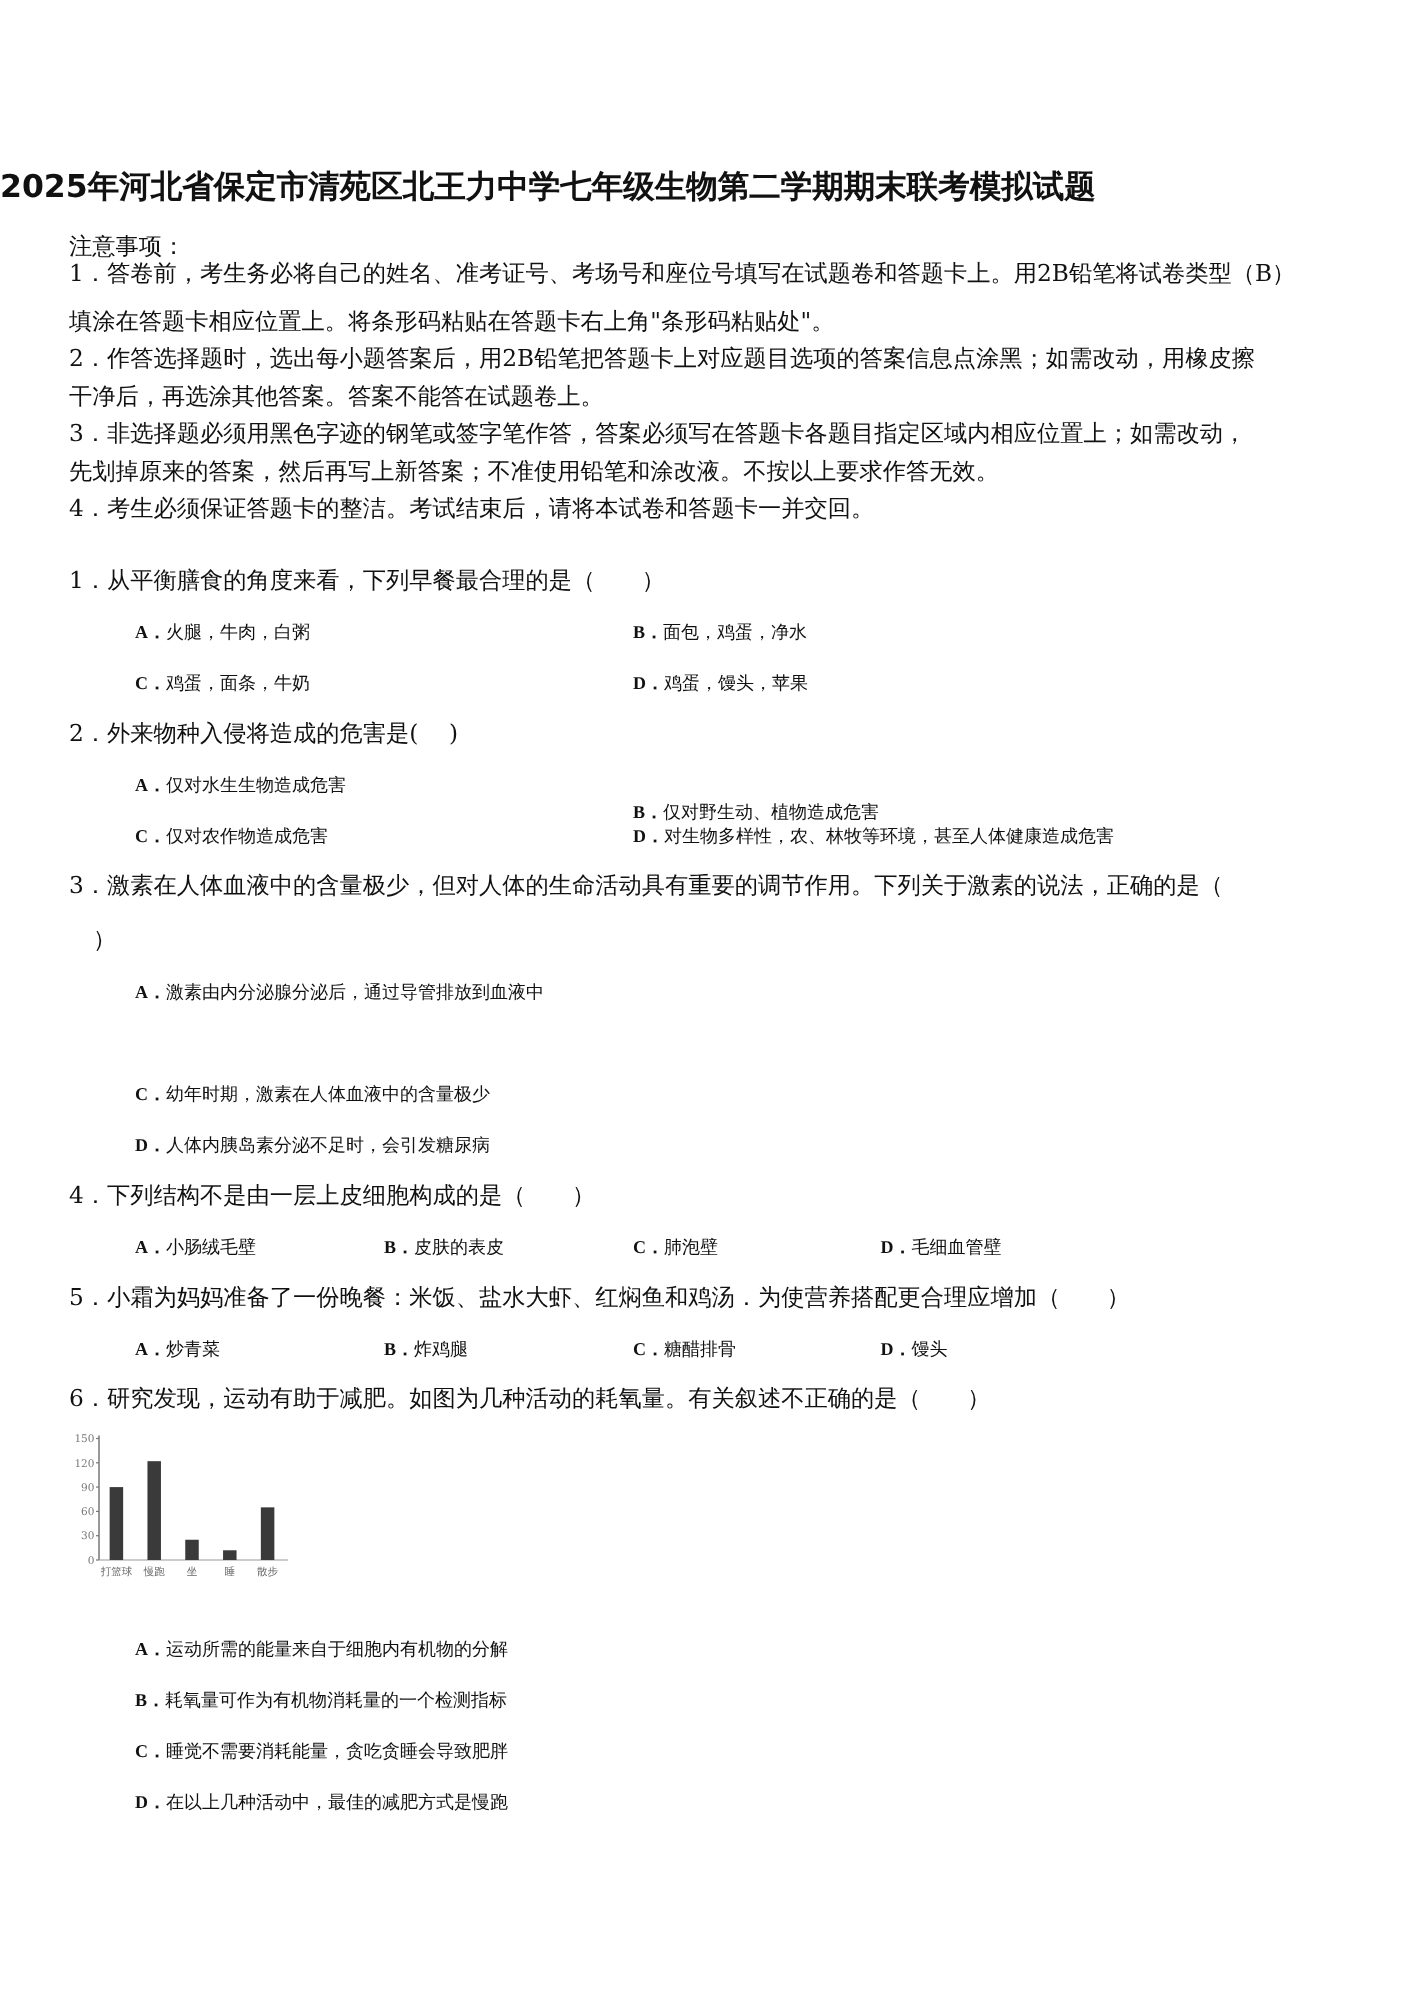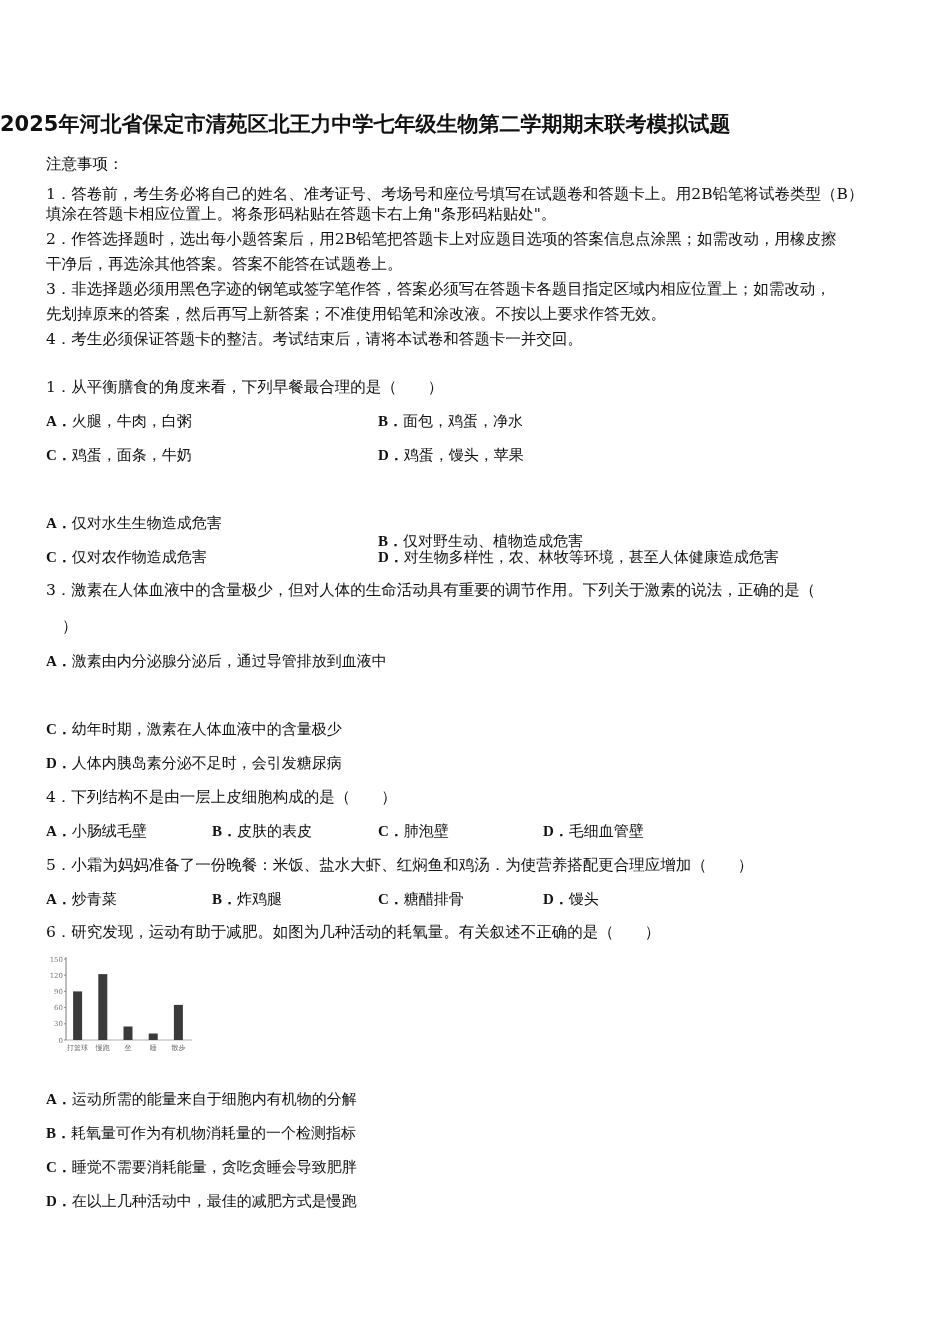--- a/index.html
+++ b/index.html
@@ -10,47 +10,48 @@
   }
   .page { position: absolute; left: 0; top: 0; width: 950px; height: 1344px; }
   .title {
     position: absolute; left: 0; top: 110px; width: 950px; text-align: left;
     font-family: "DejaVu Sans", "Liberation Sans", sans-serif;
     font-weight: bold; font-size: 21px; letter-spacing: 0px; color: #111;
   }
   .line {
     position: absolute; left: 46px; font-size: 15.5px; line-height: 20px; white-space: nowrap;
   }
-  .opt { position: absolute; font-size: 15px; line-height: 20px; white-space: nowrap; }
+  .opt { position: absolute; font-size: 12px; line-height: 20px; white-space: nowrap; margin-left: 44px; }
   .opt .letter { font-weight: bold; font-family: "Liberation Serif", "DejaVu Serif", serif; }
   .chart { position: absolute; left: 44px; top: 952px; width: 152px; height: 104px; }
   .chart svg text { font-family: "DejaVu Serif", serif; }
 </style>
 </head>
 <body>
 
 <div class="page">
 
   <div class="title">2025年河北省保定市清苑区北王力中学七年级生物第二学期期末联考模拟试题</div>
 
   <div class="line" style="top:154px">注意事项：</div>
-  <div class="line" style="top:184px">1．答卷前，考生务必将自己的姓名、准考证号、考场号和座位号填写在试题卷和答题卡上。用2B铅笔将试卷类型（B）</div>
+  <div class="line" style="top:172px">1．答卷前，考生务必将自己的姓名、准考证号、考场号和座位号填写在试题卷和答题卡上。用2B铅笔将试卷类型（B）</div>
   <div class="line" style="top:204px">填涂在答题卡相应位置上。将条形码粘贴在答题卡右上角"条形码粘贴处"。</div>
   <div class="line" style="top:229px">2．作答选择题时，选出每小题答案后，用2B铅笔把答题卡上对应题目选项的答案信息点涂黑；如需改动，用橡皮擦</div>
   <div class="line" style="top:254px">干净后，再选涂其他答案。答案不能答在试题卷上。</div>
   <div class="line" style="top:279px">3．非选择题必须用黑色字迹的钢笔或签字笔作答，答案必须写在答题卡各题目指定区域内相应位置上；如需改动，</div>
   <div class="line" style="top:304px">先划掉原来的答案，然后再写上新答案；不准使用铅笔和涂改液。不按以上要求作答无效。</div>
   <div class="line" style="top:329px">4．考生必须保证答题卡的整洁。考试结束后，请将本试卷和答题卡一并交回。</div>
 
   <div class="line" style="top:377px">1．从平衡膳食的角度来看，下列早餐最合理的是（　　）</div>
   <div class="opt" style="left:46px;top:411px"><span class="letter">A．</span><span>火腿，牛肉，白粥</span></div>
   <div class="opt" style="left:378px;top:411px"><span class="letter">B．</span><span>面包，鸡蛋，净水</span></div>
   <div class="opt" style="left:46px;top:445px"><span class="letter">C．</span><span>鸡蛋，面条，牛奶</span></div>
   <div class="opt" style="left:378px;top:445px"><span class="letter">D．</span><span>鸡蛋，馒头，苹果</span></div>
 
+  <div class="line" style="top:479px">2．外来物种入侵将造成的危害是(　 )</div>
   <div class="opt" style="left:46px;top:513px"><span class="letter">A．</span><span>仅对水生生物造成危害</span></div>
   <div class="opt" style="left:378px;top:531px"><span class="letter">B．</span><span>仅对野生动、植物造成危害</span></div>
   <div class="opt" style="left:46px;top:547px"><span class="letter">C．</span><span>仅对农作物造成危害</span></div>
   <div class="opt" style="left:378px;top:547px"><span class="letter">D．</span><span>对生物多样性，农、林牧等环境，甚至人体健康造成危害</span></div>
 
   <div class="line" style="top:580px">3．激素在人体血液中的含量极少，但对人体的生命活动具有重要的调节作用。下列关于激素的说法，正确的是（</div>
   <div class="line" style="top:616px;left:62px">）</div>
   <div class="opt" style="left:46px;top:651px"><span class="letter">A．</span><span>激素由内分泌腺分泌后，通过导管排放到血液中</span></div>
   <div class="opt" style="left:46px;top:719px"><span class="letter">C．</span><span>幼年时期，激素在人体血液中的含量极少</span></div>
   <div class="opt" style="left:46px;top:753px"><span class="letter">D．</span><span>人体内胰岛素分泌不足时，会引发糖尿病</span></div>

